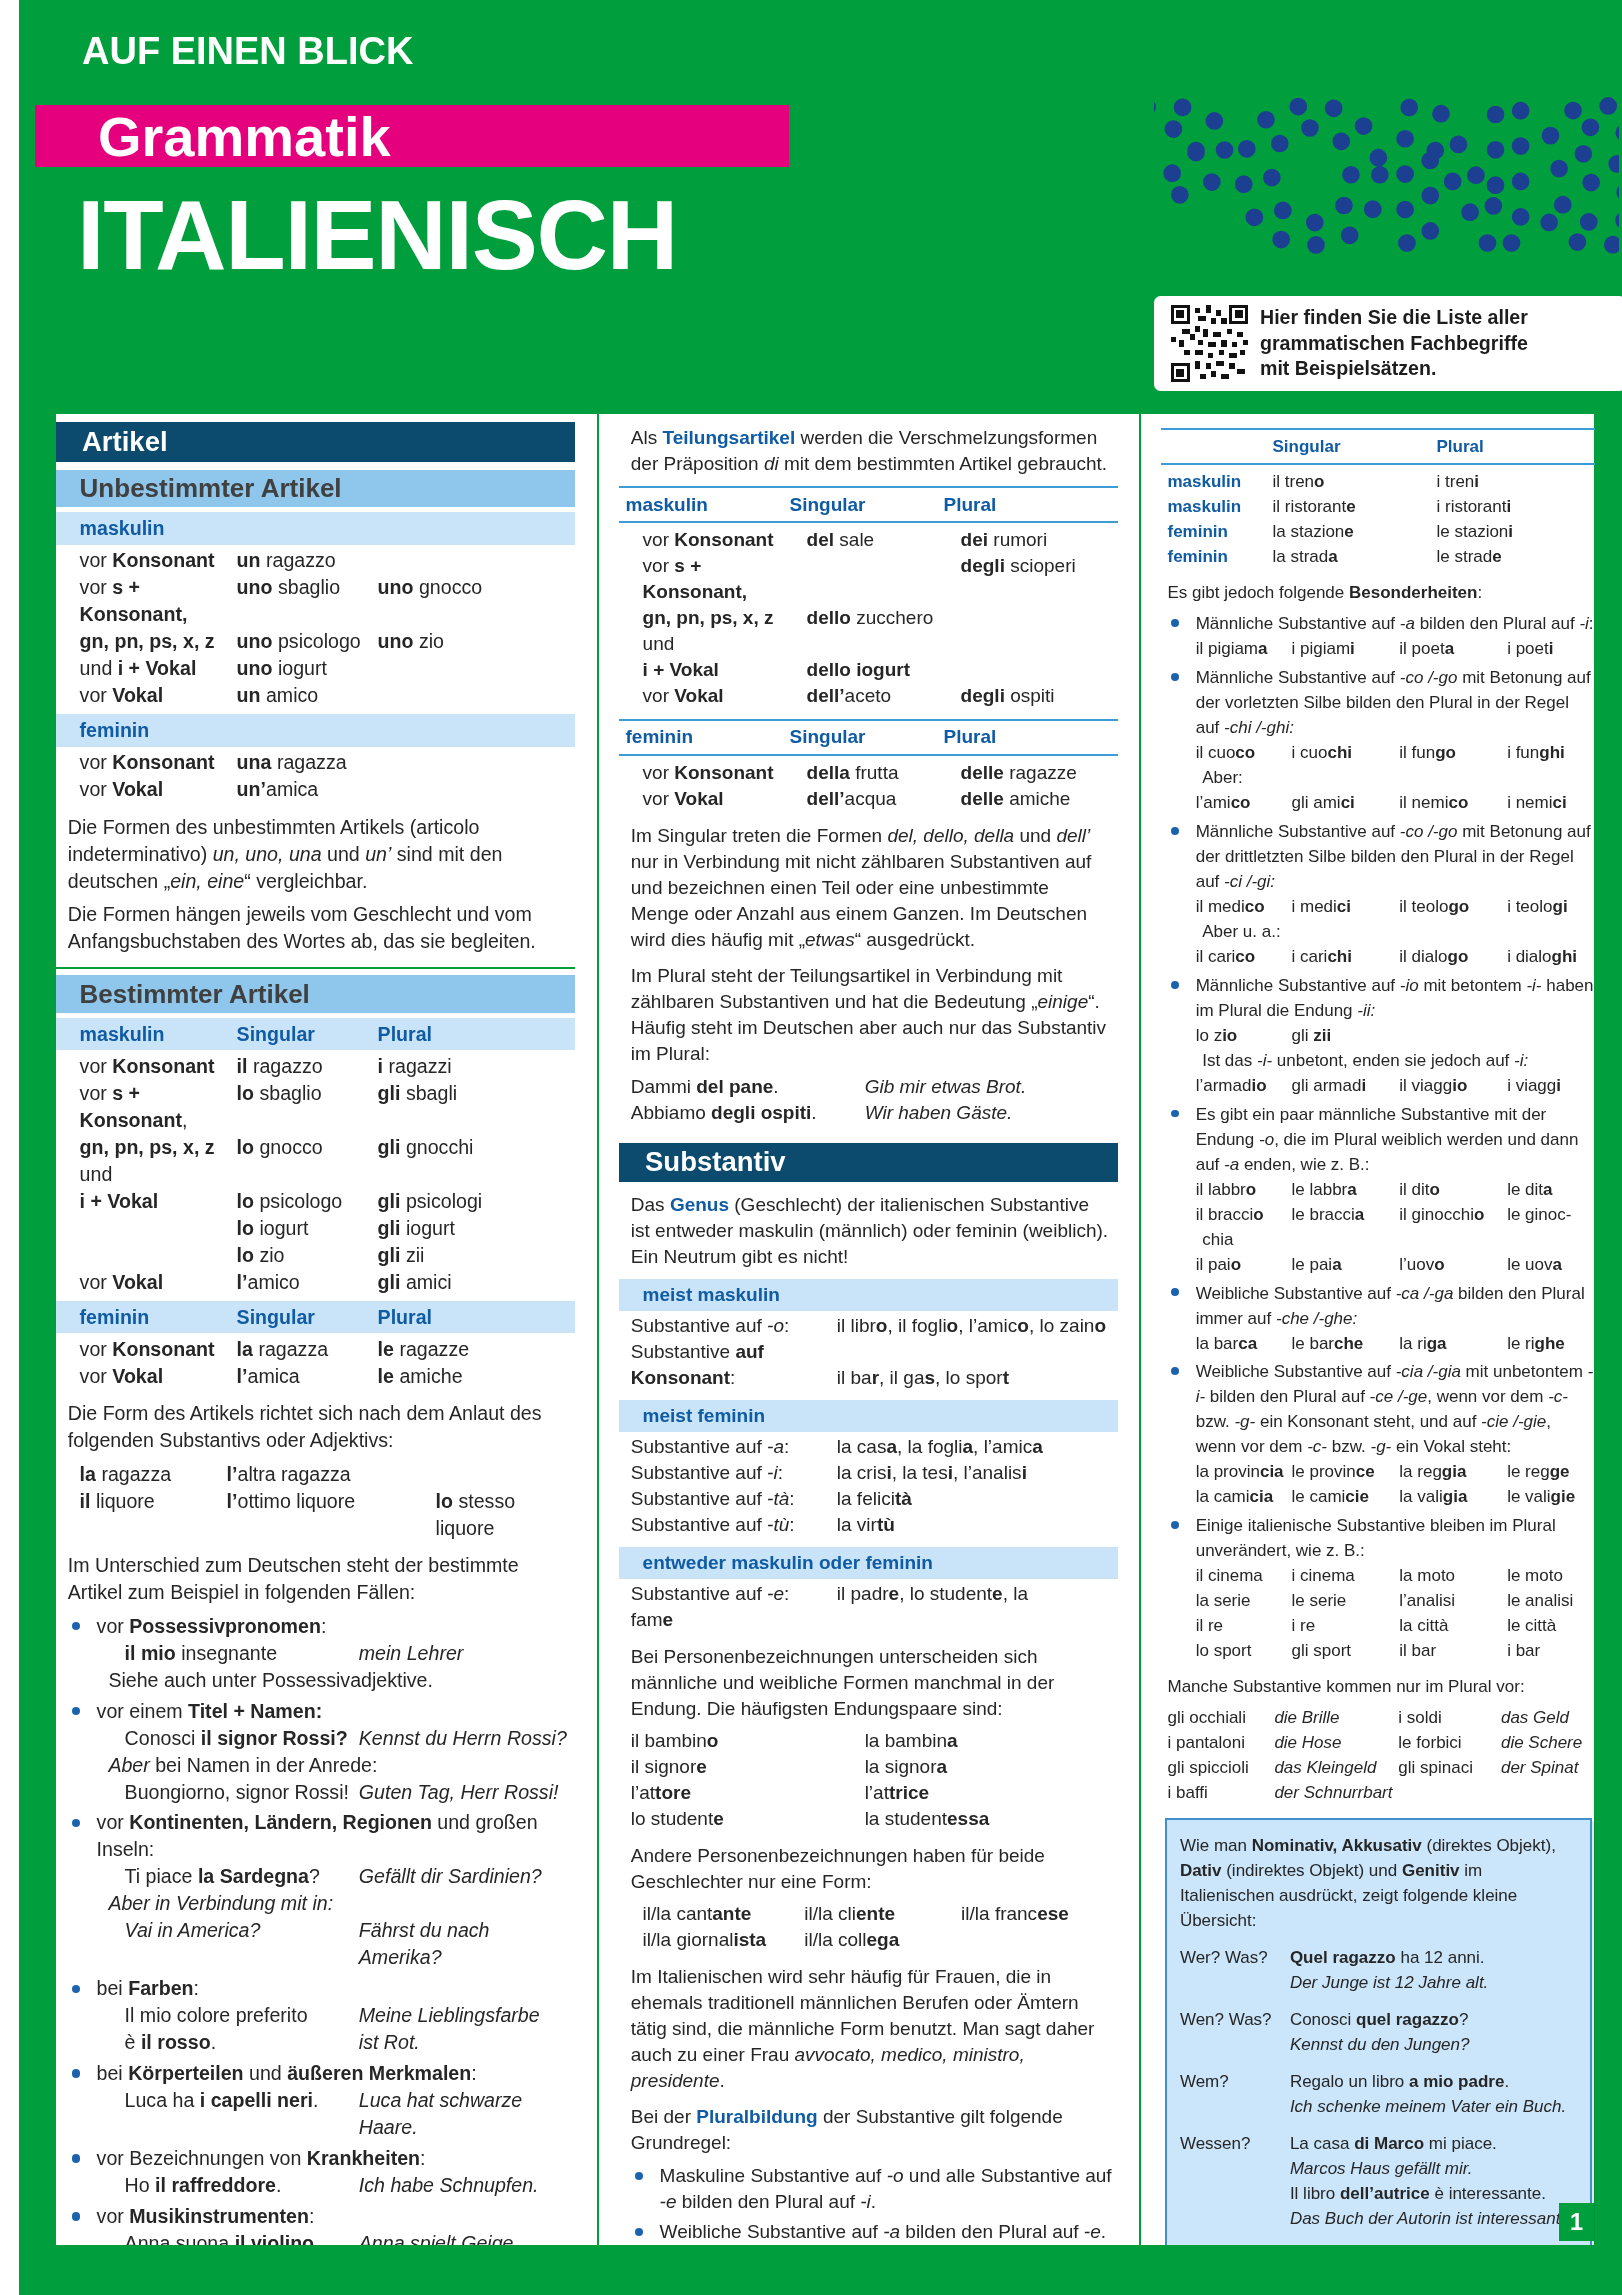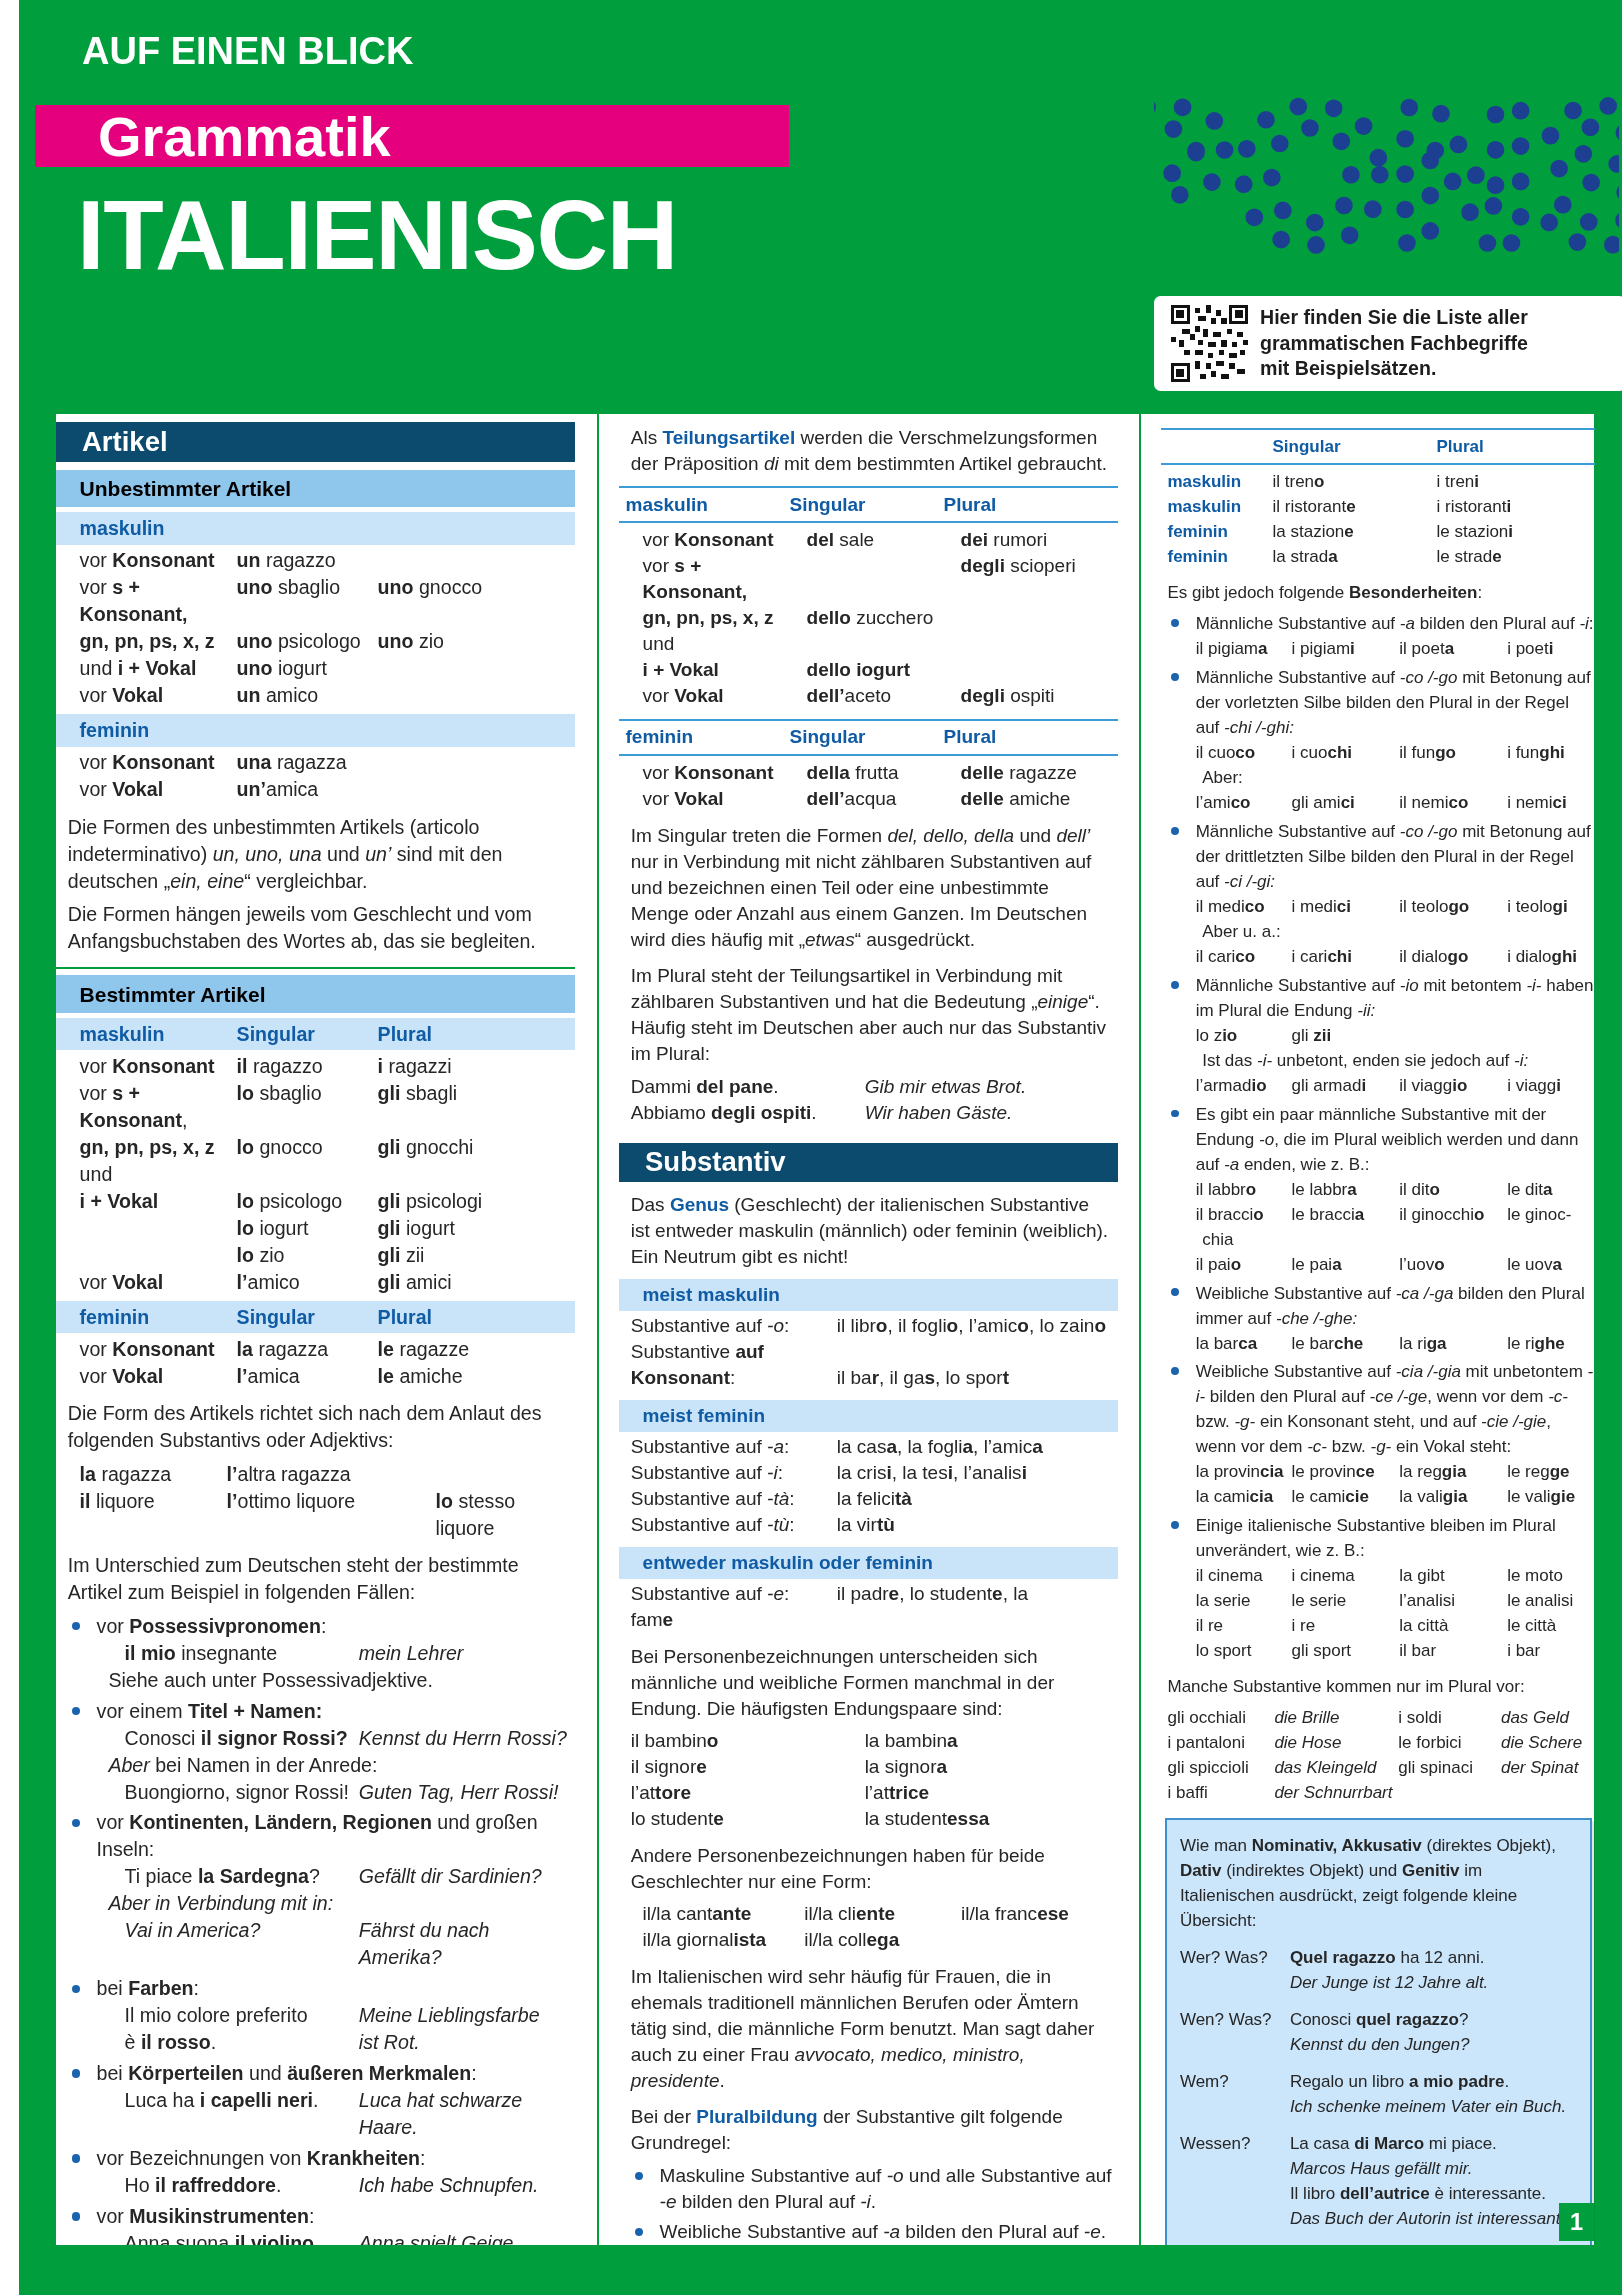--- a/index.html
+++ b/index.html
@@ -48,21 +48,21 @@
   .col.c1{left:0;width:519px;font-size:19.6px;line-height:27px;}
   .col.c2{left:563px;width:499px;font-size:19px;line-height:26px;}
   .col.c3{left:1105px;width:434px;font-size:17px;line-height:25px;padding-top:5.2px;box-sizing:border-box;}
   
   .h1{
     background:#0c4a6e;color:#fff;font-weight:bold;font-size:27.5px;
     padding:6.5px 6.5px 6.5px 26px;margin:7.9px 0 7.9px 0;
   }
   .c2 .h1{margin-top:17px;}
   .h2{
-    background:#8FC6EC;color:#000000;font-weight:bold;font-size:21px;
+    background:#8FC6EC;color:#404040;font-weight:bold;font-size:26px;
     padding:5.2px 6.5px 5.2px 23.6px;margin:6.5px 0 5.2px 0;
   }
   .bar{
     background:#C9E4F8;color:#0F5BA4;font-weight:bold;
     padding:2.6px 6.5px 2.6px 23.6px;margin:5.2px 0 2.6px 0;
     display:grid;
   }
   .c1 .bar.cols3{grid-template-columns:157px 141px 1fr;}
   .c2 .bar{margin-top:9.2px;}
   .rulehead{
@@ -713,21 +713,21 @@
               </div>
             </div>
           </div>
           <div class="li">
             <span class="dot"></span>
             <div class="li-body">
               <div class="li-text">Einige italienische Substantive bleiben im Plural unverändert, wie z. B.:</div>
               <div class="row r4">
                 <span class="cell">il cinema</span>
                 <span class="cell">i cinema</span>
-                <span class="cell">la gibt</span>
+                <span class="cell">la moto</span>
                 <span class="cell">le moto</span>
               </div>
               <div class="row r4">
                 <span class="cell">la serie</span>
                 <span class="cell">le serie</span>
                 <span class="cell">l’analisi</span>
                 <span class="cell">le analisi</span>
               </div>
               <div class="row r4">
                 <span class="cell">il re</span>

